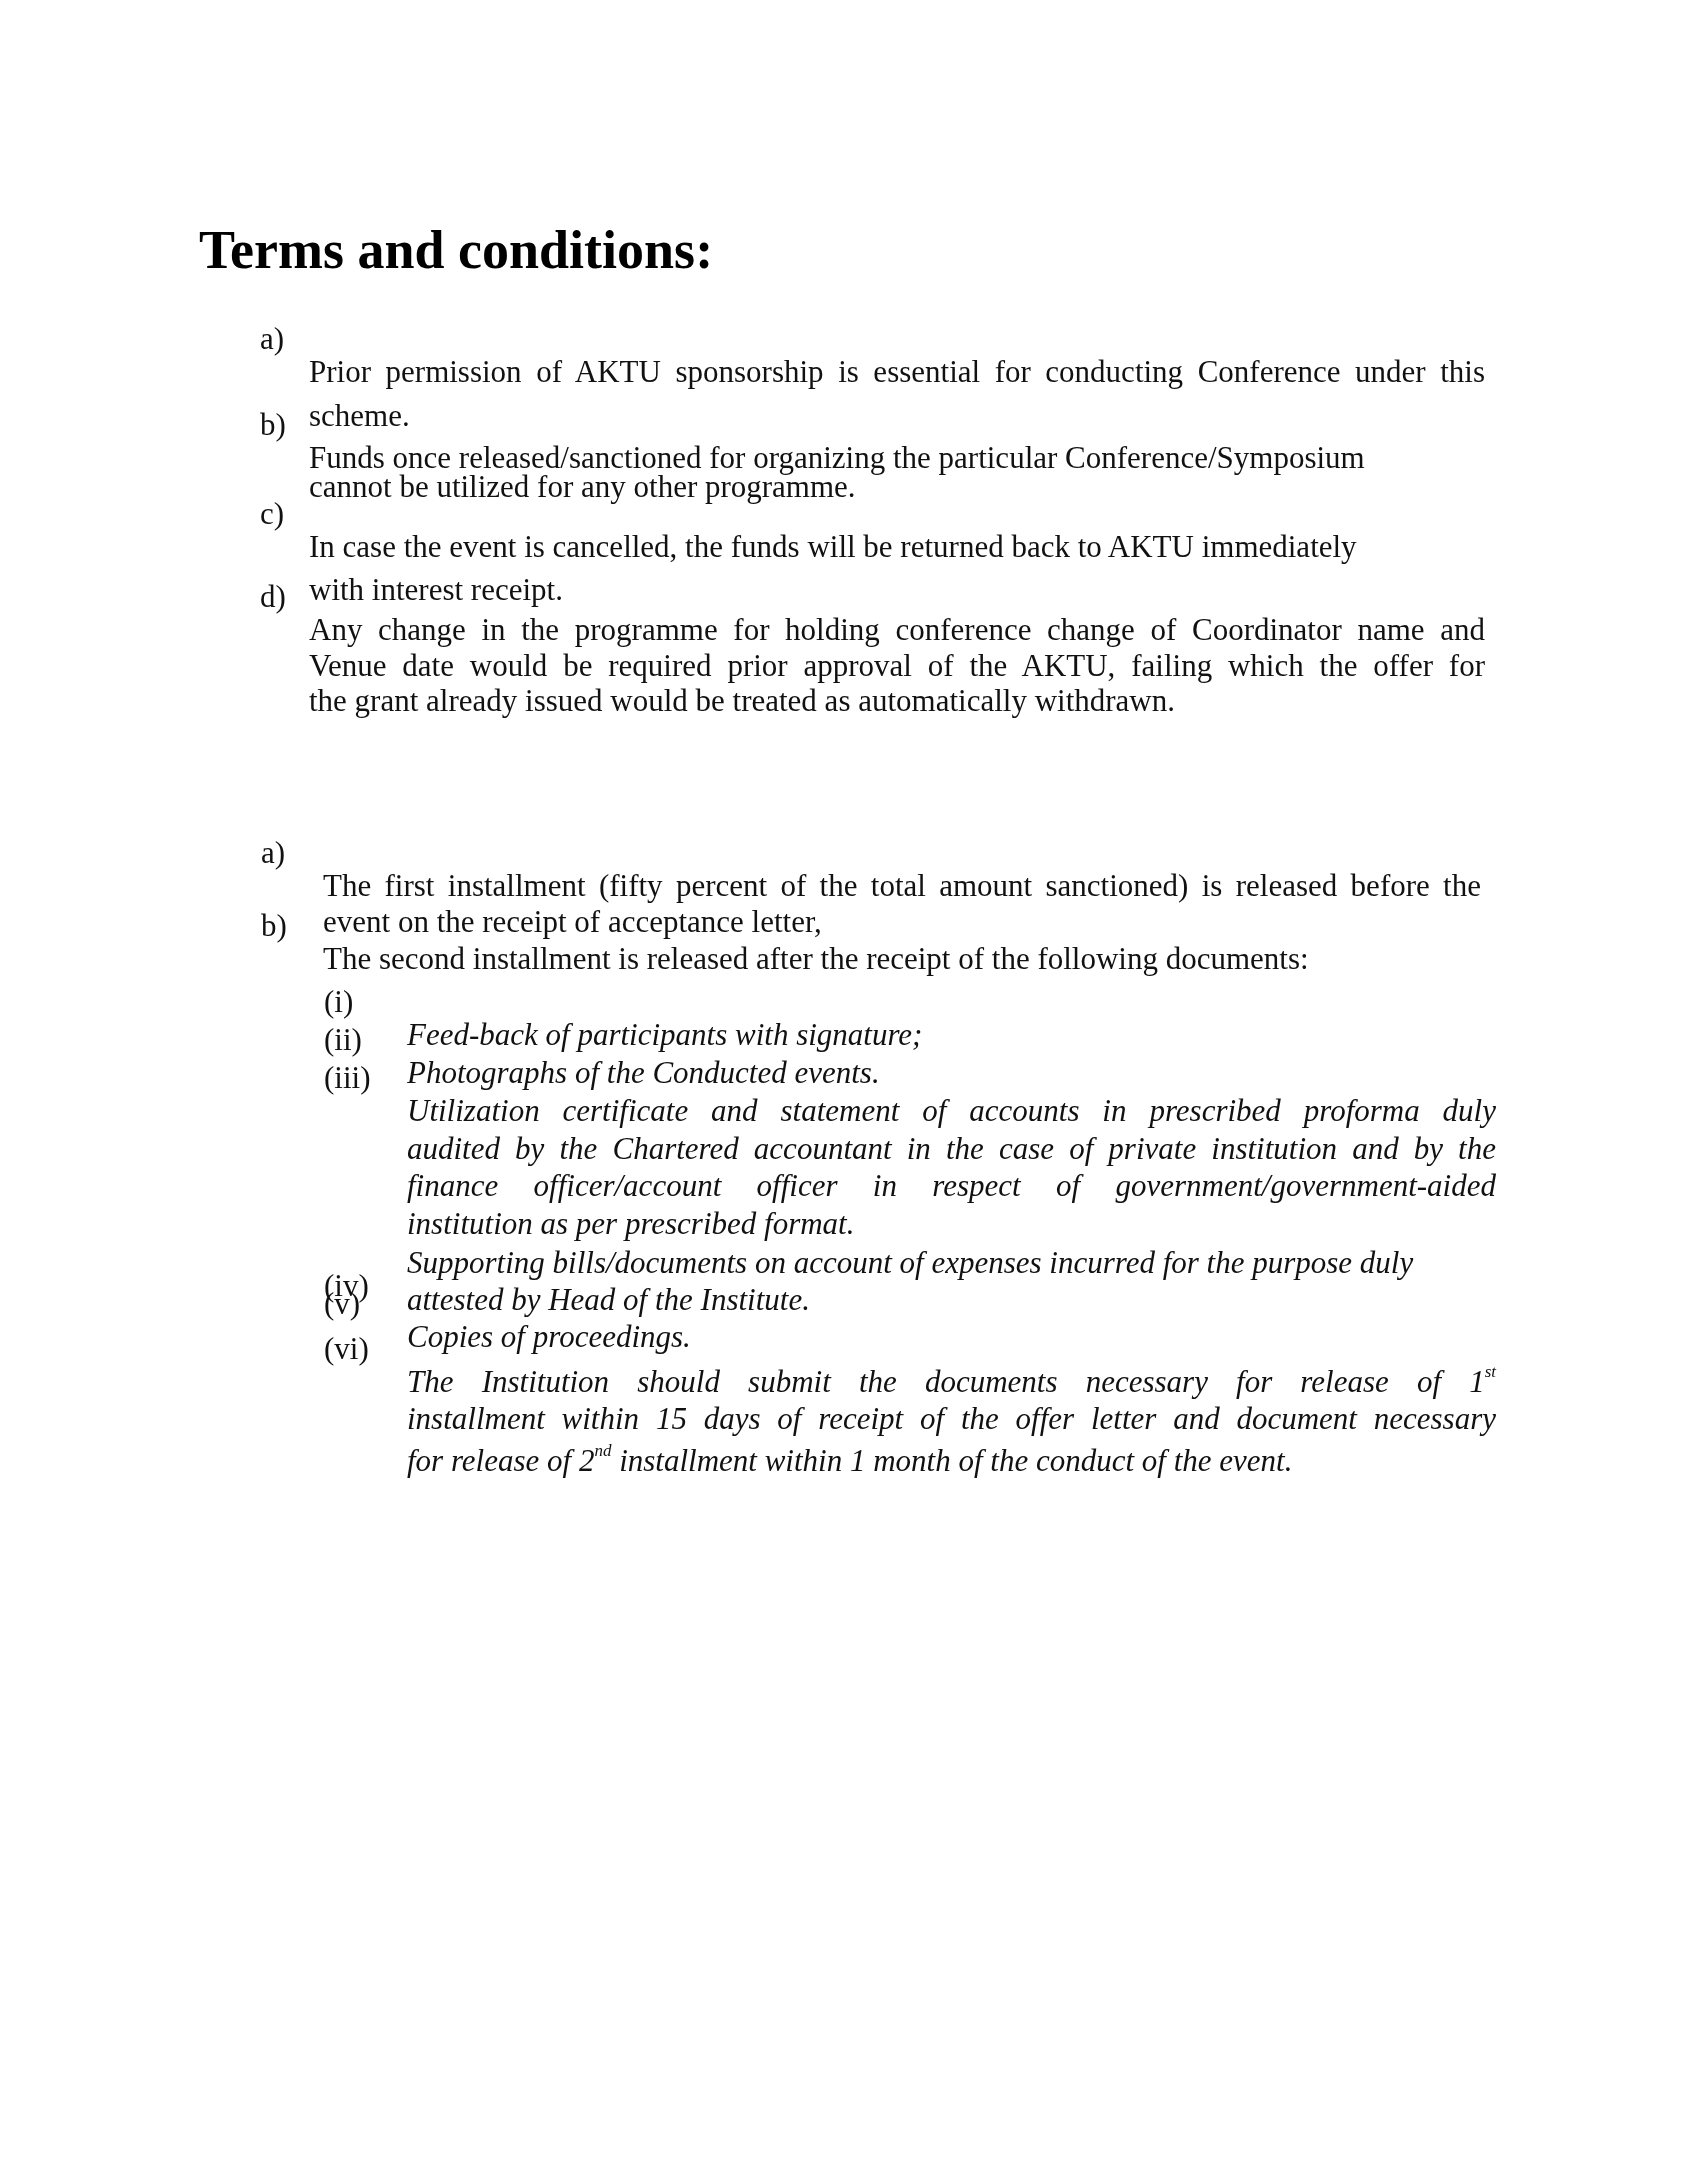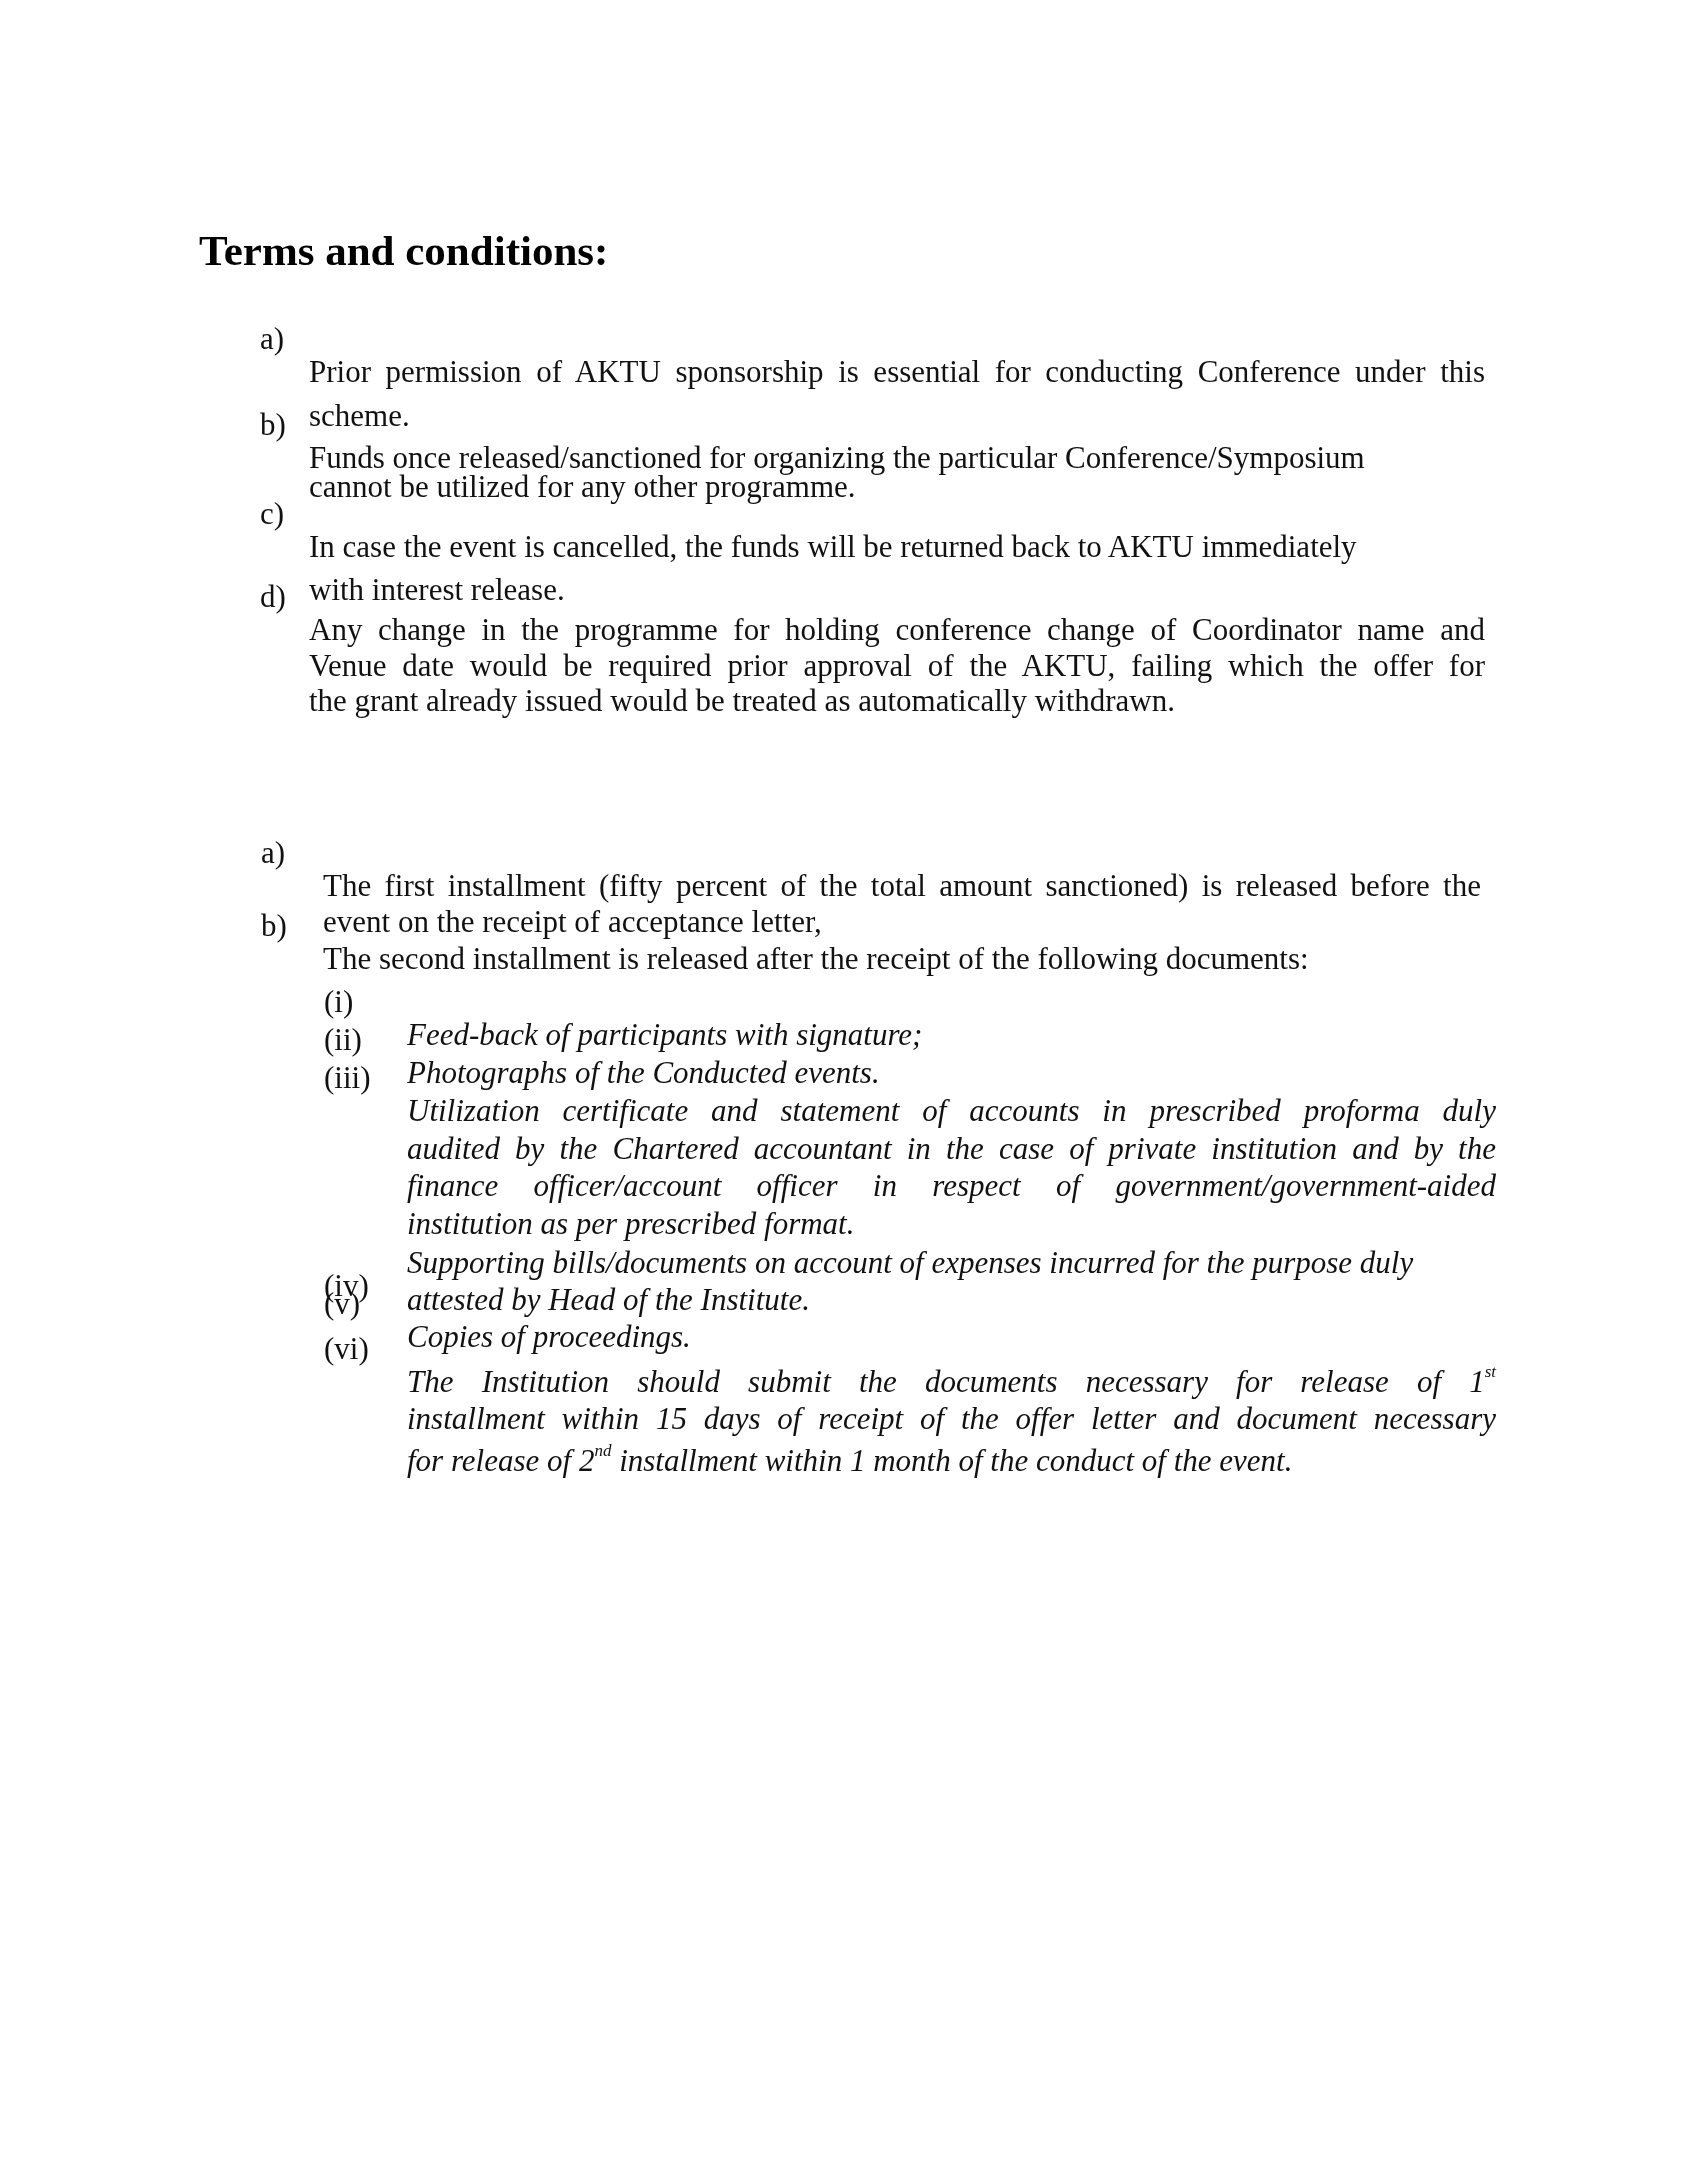--- a/index.html
+++ b/index.html
@@ -1,19 +1,19 @@
 <!DOCTYPE html>
 <html style="font-size:13.6px"><head>
 <meta charset="utf-8">
 <style>
   html, body { margin: 0; padding: 0; background: #ffffff; }
   body { width: 1685px; height: 2181px; position: relative; overflow: hidden;
          font-family: "Liberation Serif", "DejaVu Serif", serif; color: #111111; }
   .page { position: absolute; left: 0; top: 0; width: 1685px; height: 2181px; background: #ffffff; }
-  .heading { position: absolute; left: 199px; top: 227px; font-size: 43px; line-height: 47px;
+  .heading { position: absolute; left: 199px; top: 227px; font-size: 54px; line-height: 47px;
              font-weight: bold; white-space: nowrap; color: #000; }
   .ln { position: absolute; font-size: 31px; line-height: 31px; white-space: nowrap; margin-top: 33px; }
   .just { text-align: justify; text-align-last: justify; white-space: normal; }
   .marker { position: absolute; font-size: 31px; line-height: 31px; white-space: nowrap; }
   sup { font-size: 17px; line-height: 0; position: relative; top: -3.4px; vertical-align: super; }
   
   .l1 { left: 309px; width: 1176px; }
   .l1m { left: 260px; }
   
   .l2 { left: 323px; width: 1158px; }
@@ -37,21 +37,21 @@
       <div class="ln l1" style="top:367px">scheme.</div>
     </div>
     <div>
       <span class="marker l1m" style="top:409px">b)</span>
       <div class="ln l1" style="top:409px">Funds once released/sanctioned for organizing the particular Conference/Symposium</div>
       <div class="ln l1" style="top:438px">cannot be utilized for any other programme.</div>
     </div>
     <div>
       <span class="marker l1m" style="top:498px">c)</span>
       <div class="ln l1" style="top:498px">In case the event is cancelled, the funds will be returned back to AKTU immediately</div>
-      <div class="ln l1" style="top:541px">with interest release.</div>
+      <div class="ln l1" style="top:541px">with interest receipt.</div>
     </div>
     <div>
       <span class="marker l1m" style="top:581px">d)</span>
       <div class="ln l1 just" style="top:581px">Any change in the programme for holding conference change of Coordinator name and</div>
       <div class="ln l1 just" style="top:617px">Venue date would be required prior approval of the AKTU, failing which the offer for</div>
       <div class="ln l1" style="top:652px">the grant already issued would be treated as automatically withdrawn.</div>
     </div>
   </div>
 
 

